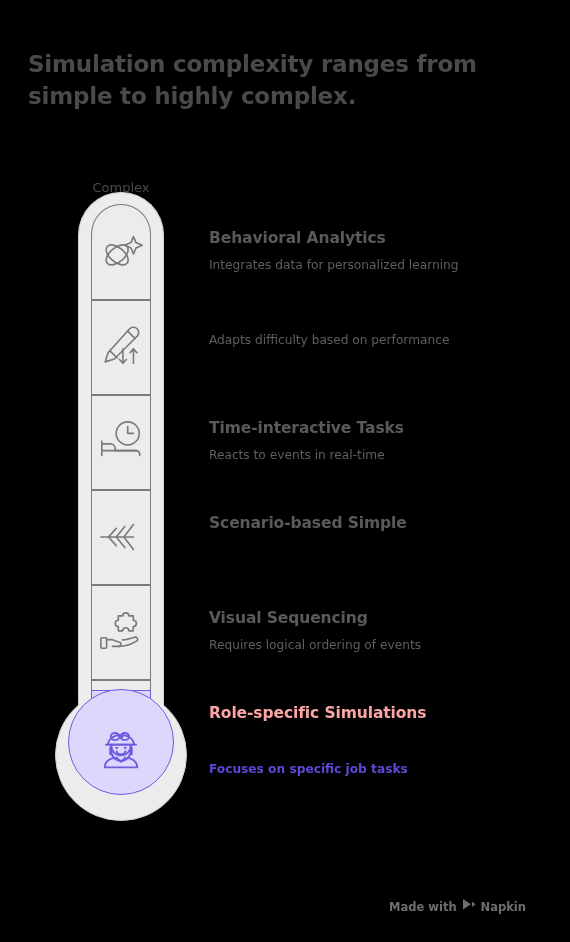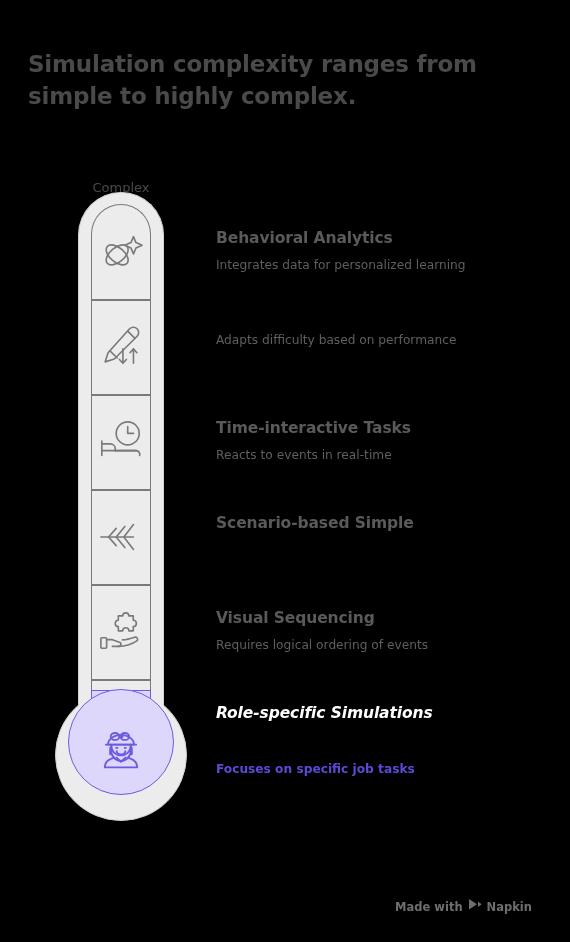--- a/index.html
+++ b/index.html
@@ -167,46 +167,46 @@
 
   
   .rows {
     position: absolute;
     left: 205px;
     top: 192px;
     width: 350px;
   }
   .row {
     position: absolute;
-    left: 11px;
+    left: 4px;
     width: 350px;
   }
   .row-title {
     font-family: "DejaVu Sans", sans-serif;
     font-size: 15.5px;
     font-weight: bold;
     color: #5a5a5a;
     line-height: 20px;
     letter-spacing: -0.1px;
   }
   .row-desc {
     margin-top: 9px;
     font-family: "DejaVu Sans", sans-serif;
     font-size: 12.2px;
     font-weight: normal;
     color: #5f5f5f;
     line-height: 17px;
   }
-  .row.accent .row-title { color: #ffffff; font-style: italic; }
+  .row.accent .row-title { color: #fca5a5; }
   .row.accent .row-desc  { color: #5b4ad8; font-weight: bold; margin-top: 38px; }
 
   
   .footer {
     position: absolute;
-    right: 38px;
+    right: 44px;
     bottom: 28px;
     display: flex;
     align-items: center;
     gap: 5px;
     font-family: "DejaVu Sans", sans-serif;
     font-size: 11.5px;
     font-weight: bold;
     color: #6e6e6e;
   }
   .footer-logo { display: block; }

